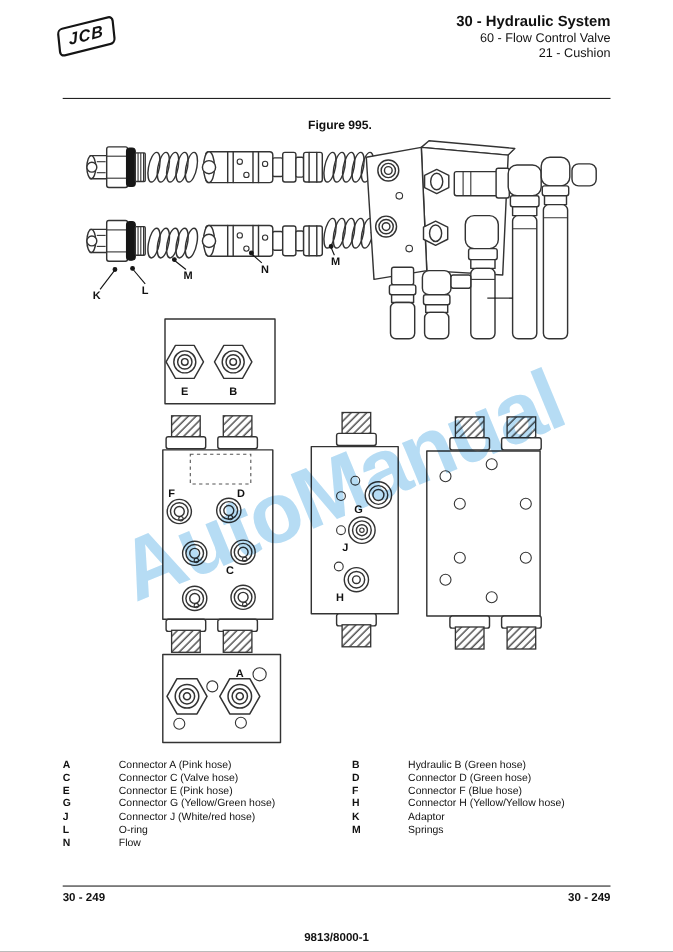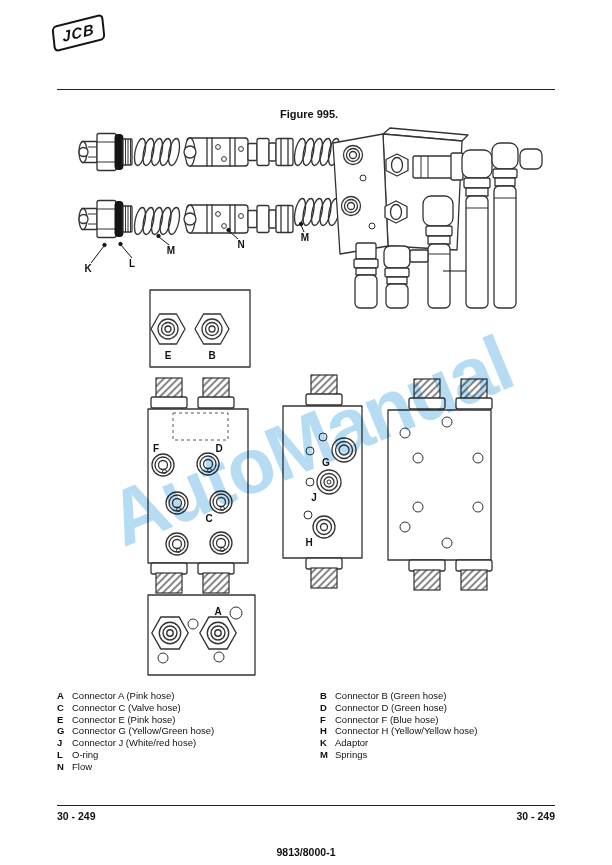--- a/index.html
+++ b/index.html
@@ -40,34 +40,39 @@
     transform:rotate(-22.5deg); transform-origin:center; pointer-events:none;
     font-family:"Liberation Sans", sans-serif; white-space:nowrap;
   }
   
   .legend { position:absolute; left:57px; top:690px; width:498px; font-size:9.5px; z-index:3; }
   .lcol { position:absolute; top:0; }
   .lcol.left  { left:0; }
   .lcol.right { left:263px; }
   .lrow { display:flex; line-height:11.8px; }
   .lkey { width:15px; font-weight:bold; flex:0 0 15px; }
-  .ldesc { white-space:nowrap; }
+  .ldesc { white-space:nowrap;margin-left:36px; }
   
   .footer { position:absolute; left:57px; right:57px; top:810px; font-size:10.5px; font-weight:bold; z-index:3; }
   .footer .fl { position:absolute; left:0; }
   .footer .fc { position:absolute; left:0; right:0; text-align:center;margin-top:36px; }
   .footer .fr { position:absolute; right:0; }
 </style>
 </head>
 <body>
 
 <div class="page">
 
   <div class="logo">
     <span>JCB</span>
+  </div>
+  <div class="titleblock">
+    <div class="t1">30 - Hydraulic System</div>
+    <div class="t2">60 - Flow Control Valve</div>
+    <div class="t2">21 - Cushion</div>
   </div>
   <div class="hrule top"></div>
 
   <div class="figcaption">Figure 995.</div>
 
   <svg class="fig" width="612" height="865" viewBox="0 0 612 865">
     <defs>
       <pattern id="hatch" width="5" height="5" patternUnits="userSpaceOnUse" patternTransform="rotate(45)">
         <rect width="5" height="5" fill="#fff"></rect>
         <line x1="1" y1="0" x2="1" y2="5" stroke="#555" stroke-width="1.4"></line>
@@ -340,21 +345,21 @@
           <span class="ldesc">O-ring</span>
         </div>
       <div class="lrow">
           <span class="lkey">N</span>
           <span class="ldesc">Flow</span>
         </div>
     </div>
     <div class="lcol right">
       <div class="lrow">
           <span class="lkey">B</span>
-          <span class="ldesc">Connector B (Green hose)</span>
+          <span class="ldesc">Hydraulic B (Green hose)</span>
         </div>
       <div class="lrow">
           <span class="lkey">D</span>
           <span class="ldesc">Connector D (Green hose)</span>
         </div>
       <div class="lrow">
           <span class="lkey">F</span>
           <span class="ldesc">Connector F (Blue hose)</span>
         </div>
       <div class="lrow">

